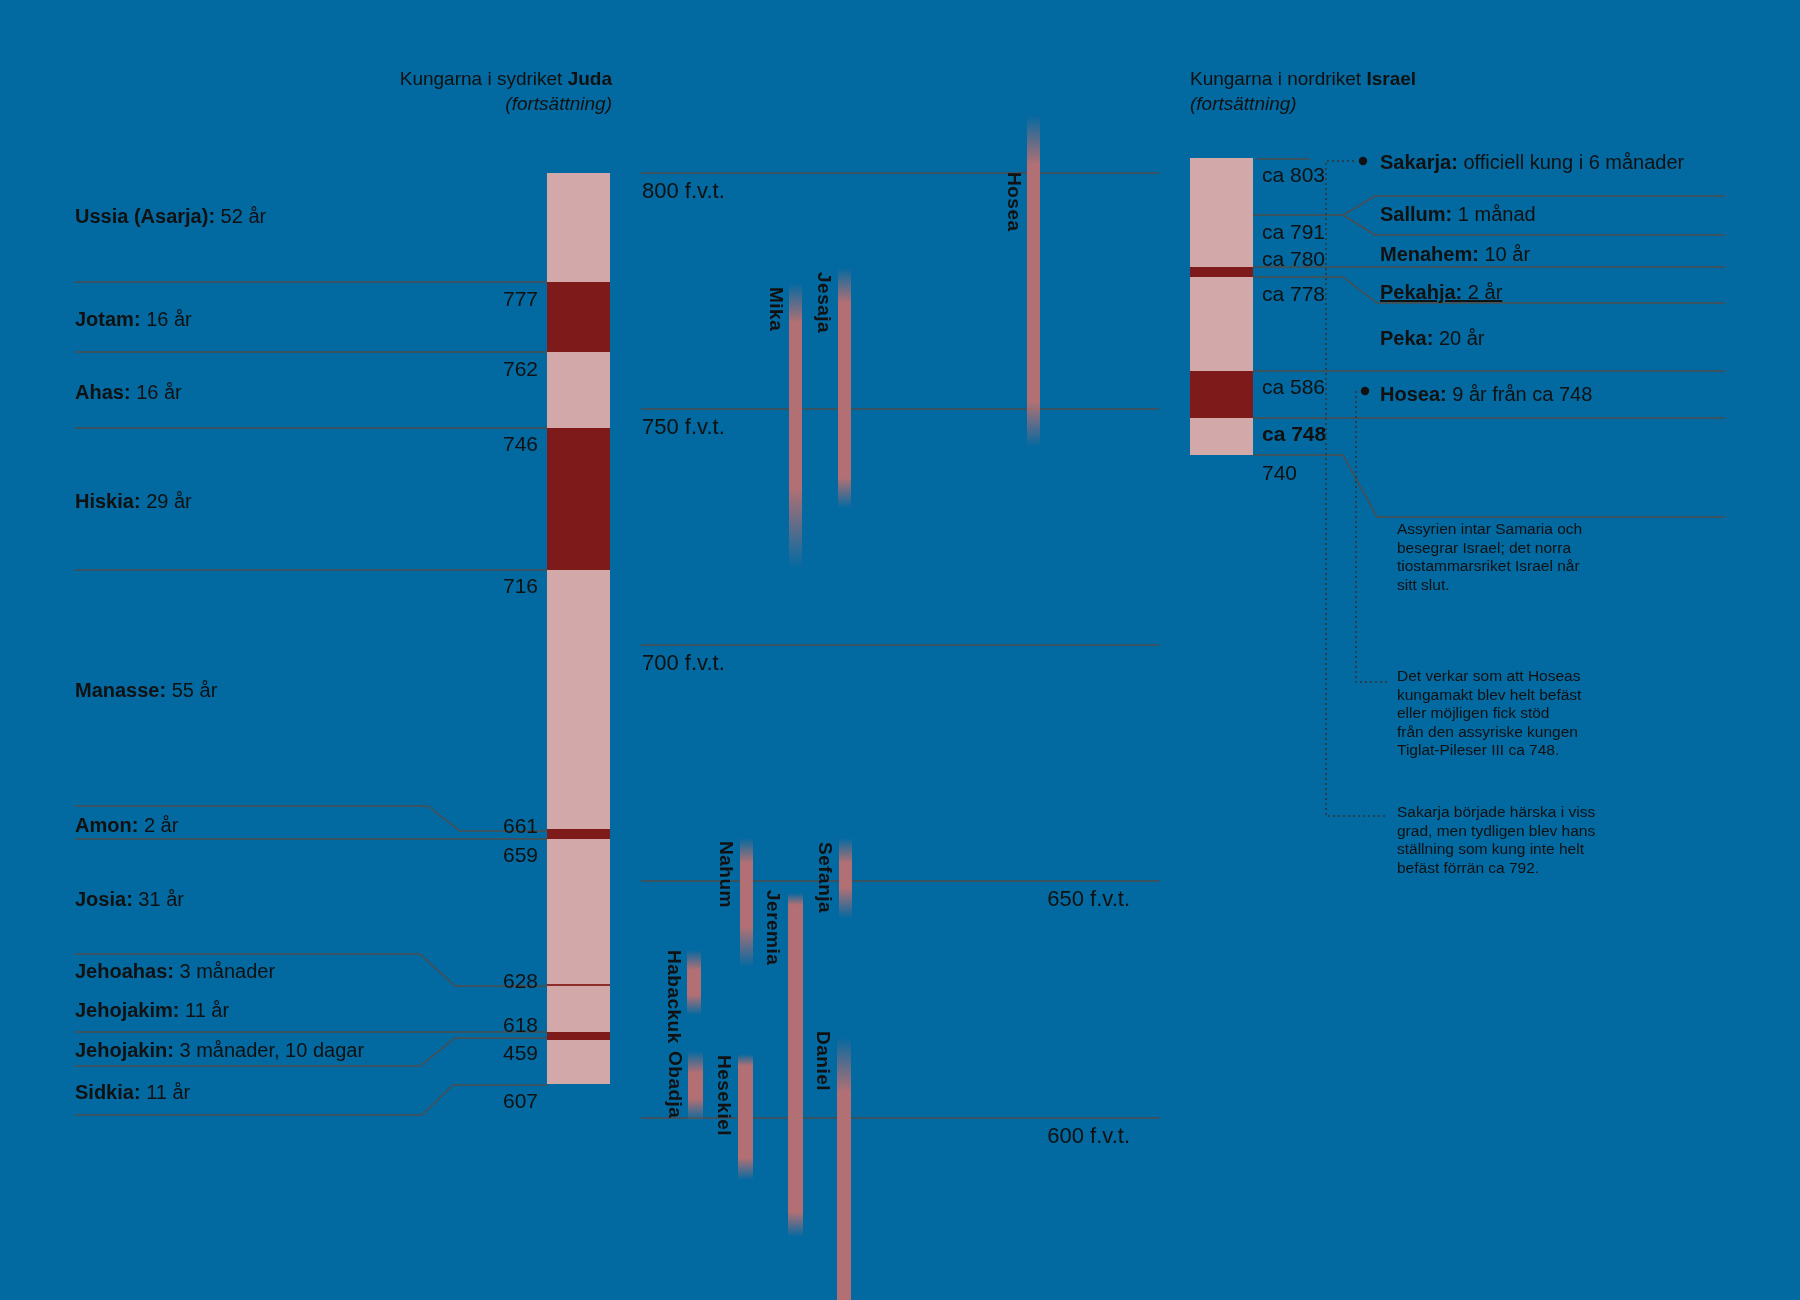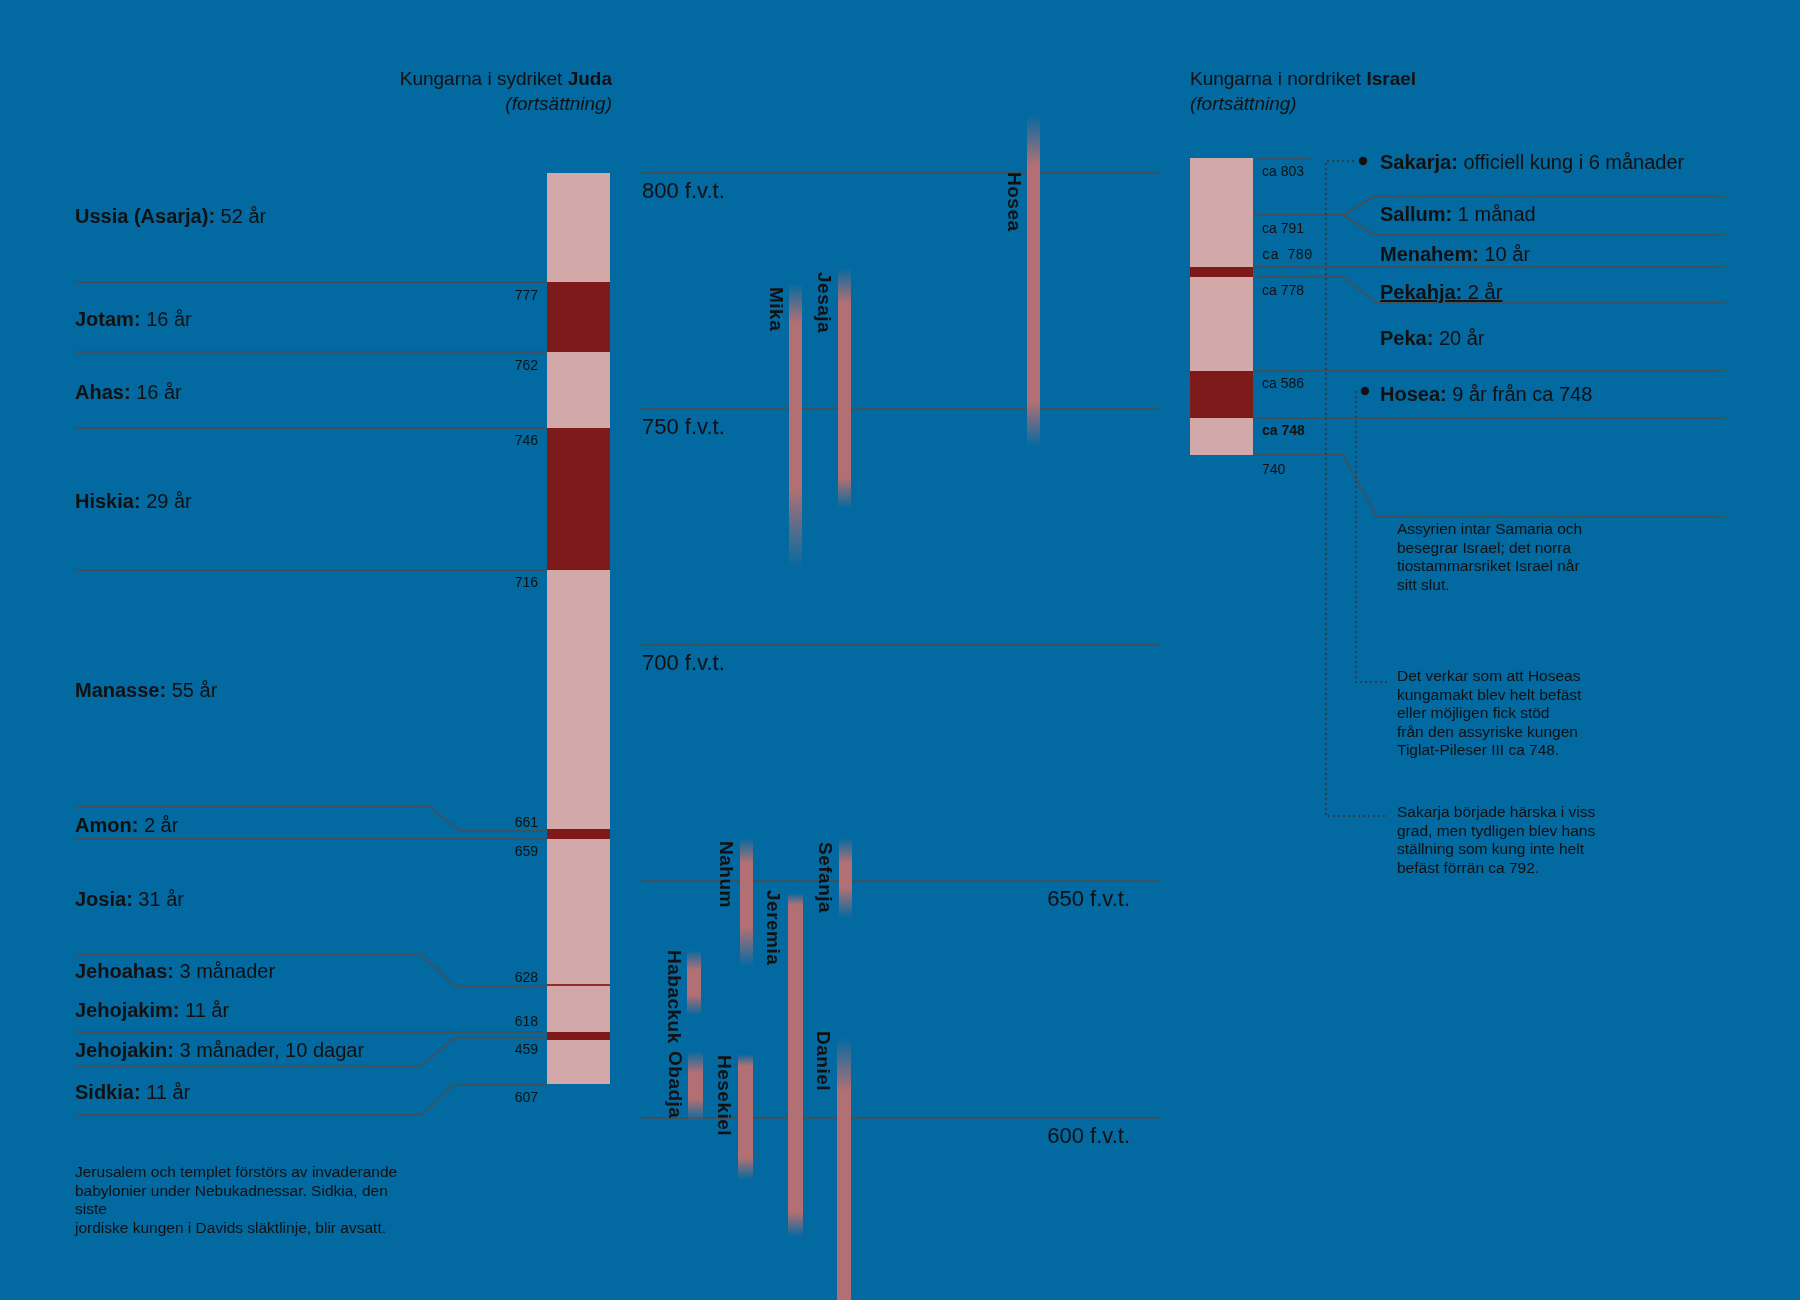--- a/index.html
+++ b/index.html
@@ -3,21 +3,21 @@
 <meta charset="utf-8">
 <style>
   html,body{margin:0;padding:0;background:#ffffff;}
   #canvas{position:relative;width:1800px;height:1300px;background:#0369a1;overflow:hidden;
           font-family:"Liberation Sans",sans-serif;color:#111;}
   .abs{position:absolute;}
   .title{font-size:19px;line-height:25px;white-space:nowrap;}
   .title .it{font-style:italic;}
   .king{font-size:20px;white-space:nowrap;}
   .king b{font-weight:bold;}
-  .date{font-size:14px;white-space:nowrap;color:#111;}
+  .date{font-size:21px;white-space:nowrap;color:#111;}
   .era{font-size:22px;white-space:nowrap;color:#111;}
   .note{font-size:15.5px;line-height:18.5px;white-space:pre-line;color:#111;}
   .plabel{font-size:19px;font-weight:bold;white-space:nowrap;writing-mode:vertical-rl;letter-spacing:.5px;}
   svg{position:absolute;left:0;top:0;}
 </style>
 </head>
 <body>
 
 <div id="canvas">
 
@@ -98,21 +98,21 @@
     <div class="abs date" style="right:1262px;top:432px;text-align:right;">746</div>
     <div class="abs date" style="right:1262px;top:574px;text-align:right;">716</div>
     <div class="abs date" style="right:1262px;top:814px;text-align:right;">661</div>
     <div class="abs date" style="right:1262px;top:843px;text-align:right;">659</div>
     <div class="abs date" style="right:1262px;top:969px;text-align:right;">628</div>
     <div class="abs date" style="right:1262px;top:1013px;text-align:right;">618</div>
     <div class="abs date" style="right:1262px;top:1041px;text-align:right;">459</div>
     <div class="abs date" style="right:1262px;top:1089px;text-align:right;">607</div>
     <div class="abs date" style="left:1262px;top:163px;">ca 803</div>
     <div class="abs date" style="left:1262px;top:220px;">ca 791</div>
-    <div class="abs date" style="left:1262px;top:247px;font-family:Liberation Mono, monospace;">ca 780</div>
+    <div class="abs date" style="left:1262px;top:247px;">ca 780</div>
     <div class="abs date" style="left:1262px;top:282px;">ca 778</div>
     <div class="abs date" style="left:1262px;top:375px;">ca 586</div>
     <div class="abs date" style="left:1262px;top:422px;font-weight:bold;">ca 748</div>
     <div class="abs date" style="left:1262px;top:461px;">740</div>
     <div class="abs king" style="left:75px;top:205px;"><b>Ussia (Asarja):</b><span> 52 år</span></div>
     <div class="abs king" style="left:75px;top:308px;"><b>Jotam:</b><span> 16 år</span></div>
     <div class="abs king" style="left:75px;top:381px;"><b>Ahas:</b><span> 16 år</span></div>
     <div class="abs king" style="left:75px;top:490px;"><b>Hiskia:</b><span> 29 år</span></div>
     <div class="abs king" style="left:75px;top:679px;"><b>Manasse:</b><span> 55 år</span></div>
     <div class="abs king" style="left:75px;top:814px;"><b>Amon:</b><span> 2 år</span></div>
@@ -120,23 +120,20 @@
     <div class="abs king" style="left:75px;top:960px;"><b>Jehoahas:</b><span> 3 månader</span></div>
     <div class="abs king" style="left:75px;top:999px;"><b>Jehojakim:</b><span> 11 år</span></div>
     <div class="abs king" style="left:75px;top:1039px;"><b>Jehojakin:</b><span> 3 månader, 10 dagar</span></div>
     <div class="abs king" style="left:75px;top:1081px;"><b>Sidkia:</b><span> 11 år</span></div>
     <div class="abs king" style="left:1380px;top:151px;"><b>Sakarja:</b><span> officiell kung i 6 månader</span></div>
     <div class="abs king" style="left:1380px;top:203px;"><b>Sallum:</b><span> 1 månad</span></div>
     <div class="abs king" style="left:1380px;top:243px;"><b>Menahem:</b><span> 10 år</span></div>
     <div class="abs king" style="left:1380px;top:281px;text-decoration:underline;"><b>Pekahja:</b><span> 2 år</span></div>
     <div class="abs king" style="left:1380px;top:327px;"><b>Peka:</b><span> 20 år</span></div>
     <div class="abs king" style="left:1380px;top:383px;"><b>Hosea:</b><span> 9 år från ca 748</span></div>
-    <div class="abs note" style="left:75px;top:1163px;width:345px;">Jerusalem och templet förstörs av invaderande
-babylonier under Nebukadnessar. Sidkia, den siste
-jordiske kungen i Davids släktlinje, blir avsatt.</div>
     <div class="abs note" style="left:1397px;top:520px;width:240px;">Assyrien intar Samaria och
 besegrar Israel; det norra
 tiostammarsriket Israel når
 sitt slut.</div>
     <div class="abs note" style="left:1397px;top:667px;width:240px;">Det verkar som att Hoseas
 kungamakt blev helt befäst
 eller möjligen fick stöd
 från den assyriske kungen
 Tiglat-Pileser III ca 748.</div>
     <div class="abs note" style="left:1397px;top:803px;width:240px;">Sakarja började härska i viss

